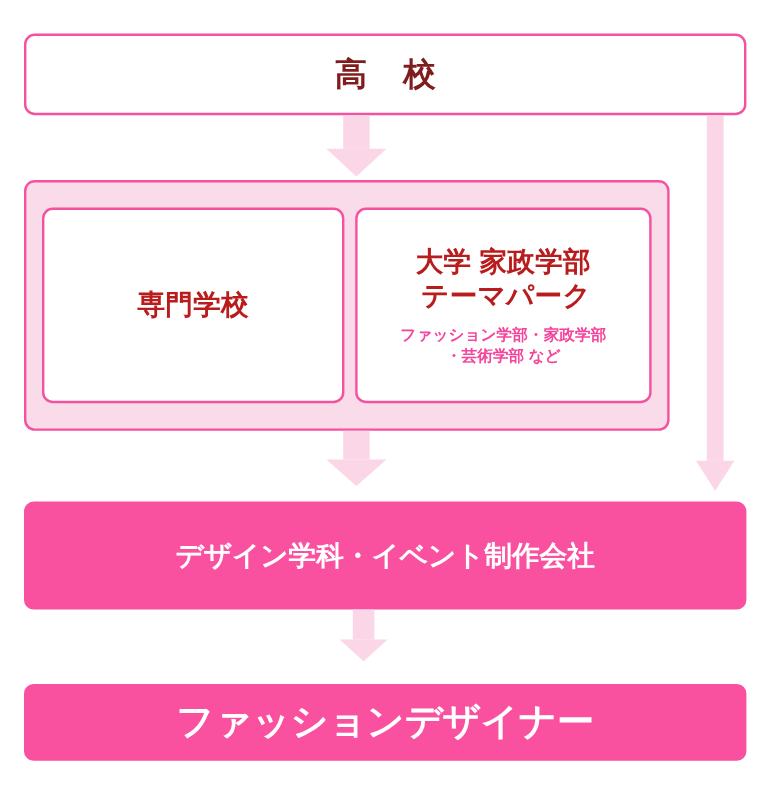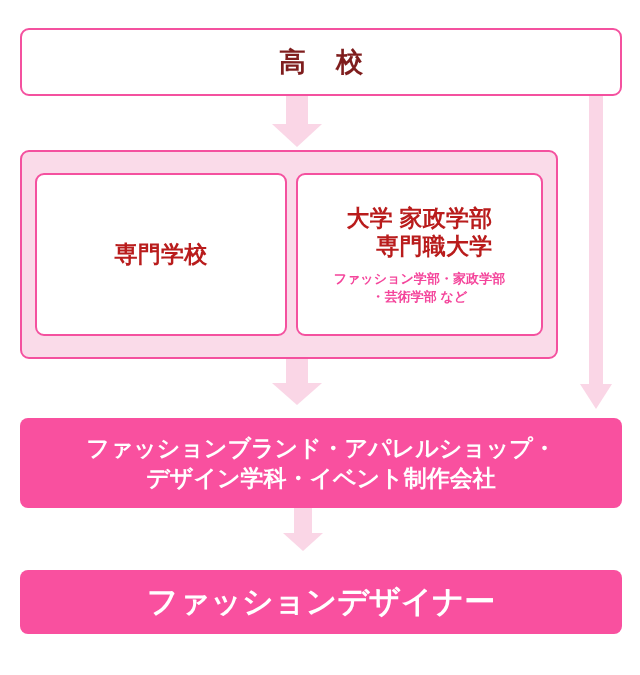--- a/index.html
+++ b/index.html
@@ -193,38 +193,37 @@
 
   <div class="school-panel">
 
     <div class="school-card left">
       <div class="card-title">専門学校</div>
     </div>
 
     <div class="school-card right">
       <div class="card-title">
         <div>大学 家政学部</div>
-        <div>専門職大学</div>
+        <div>テーマパーク</div>
       </div>
       <div class="card-sub">
         <div>ファッション学部・家政学部</div>
         <div>・芸術学部 など</div>
       </div>
     </div>
 
   </div>
 
   <div class="arrow arrow-school-work">
     <div class="shaft"></div>
     <div class="head"></div>
   </div>
 
   <div class="solid-box workplace-box">
     <div class="solid-text">
-      <div>ファッションブランド・アパレルショップ・</div>
       <div>デザイン学科・イベント制作会社</div>
     </div>
   </div>
 
   <div class="arrow arrow-work-job">
     <div class="shaft"></div>
     <div class="head"></div>
   </div>
 
   <div class="solid-box job-box">

